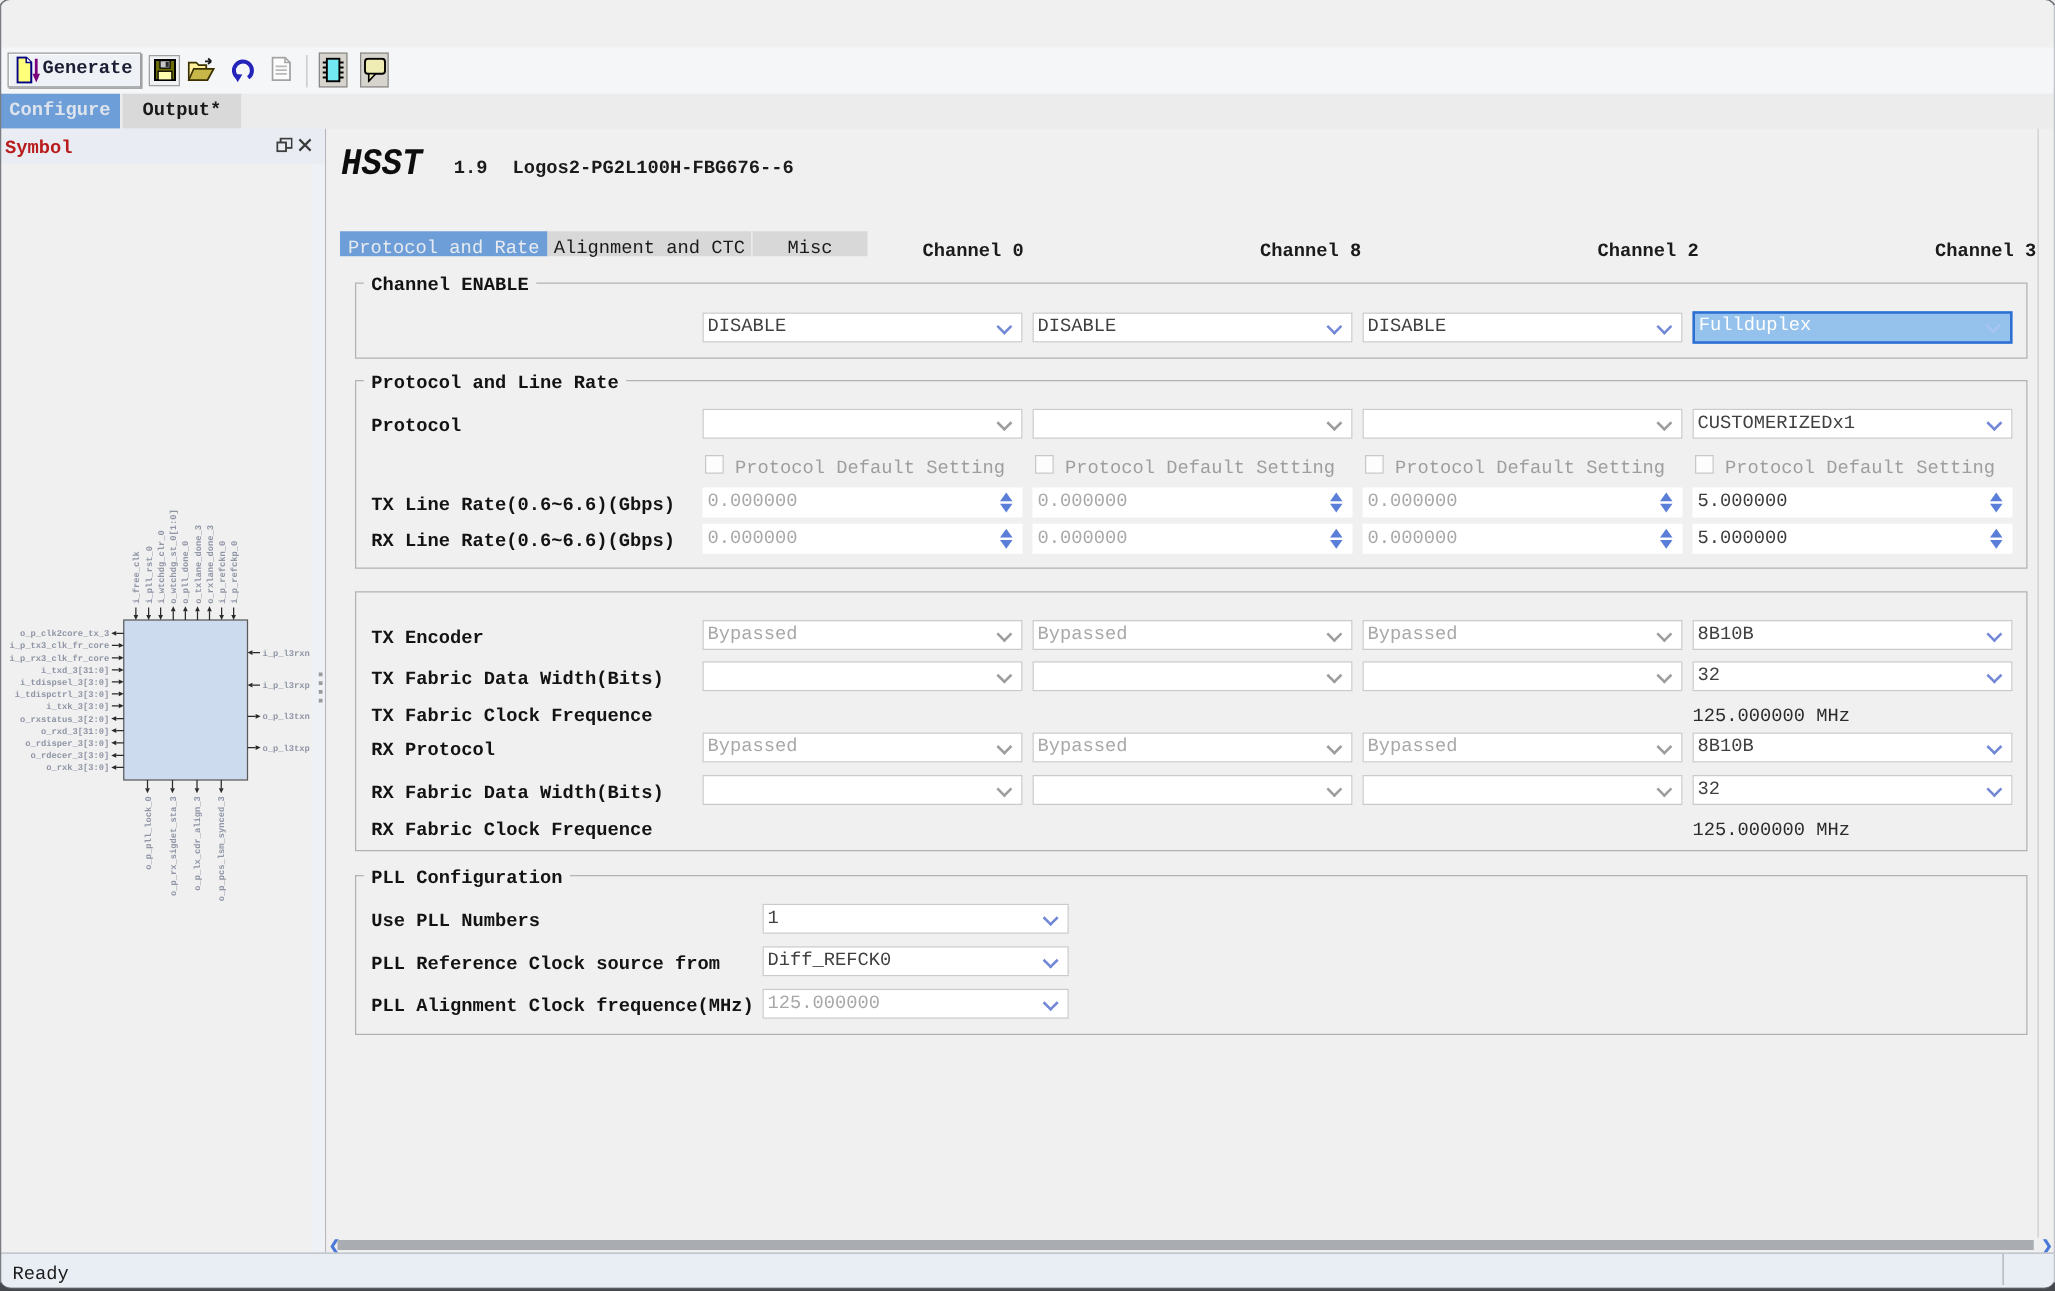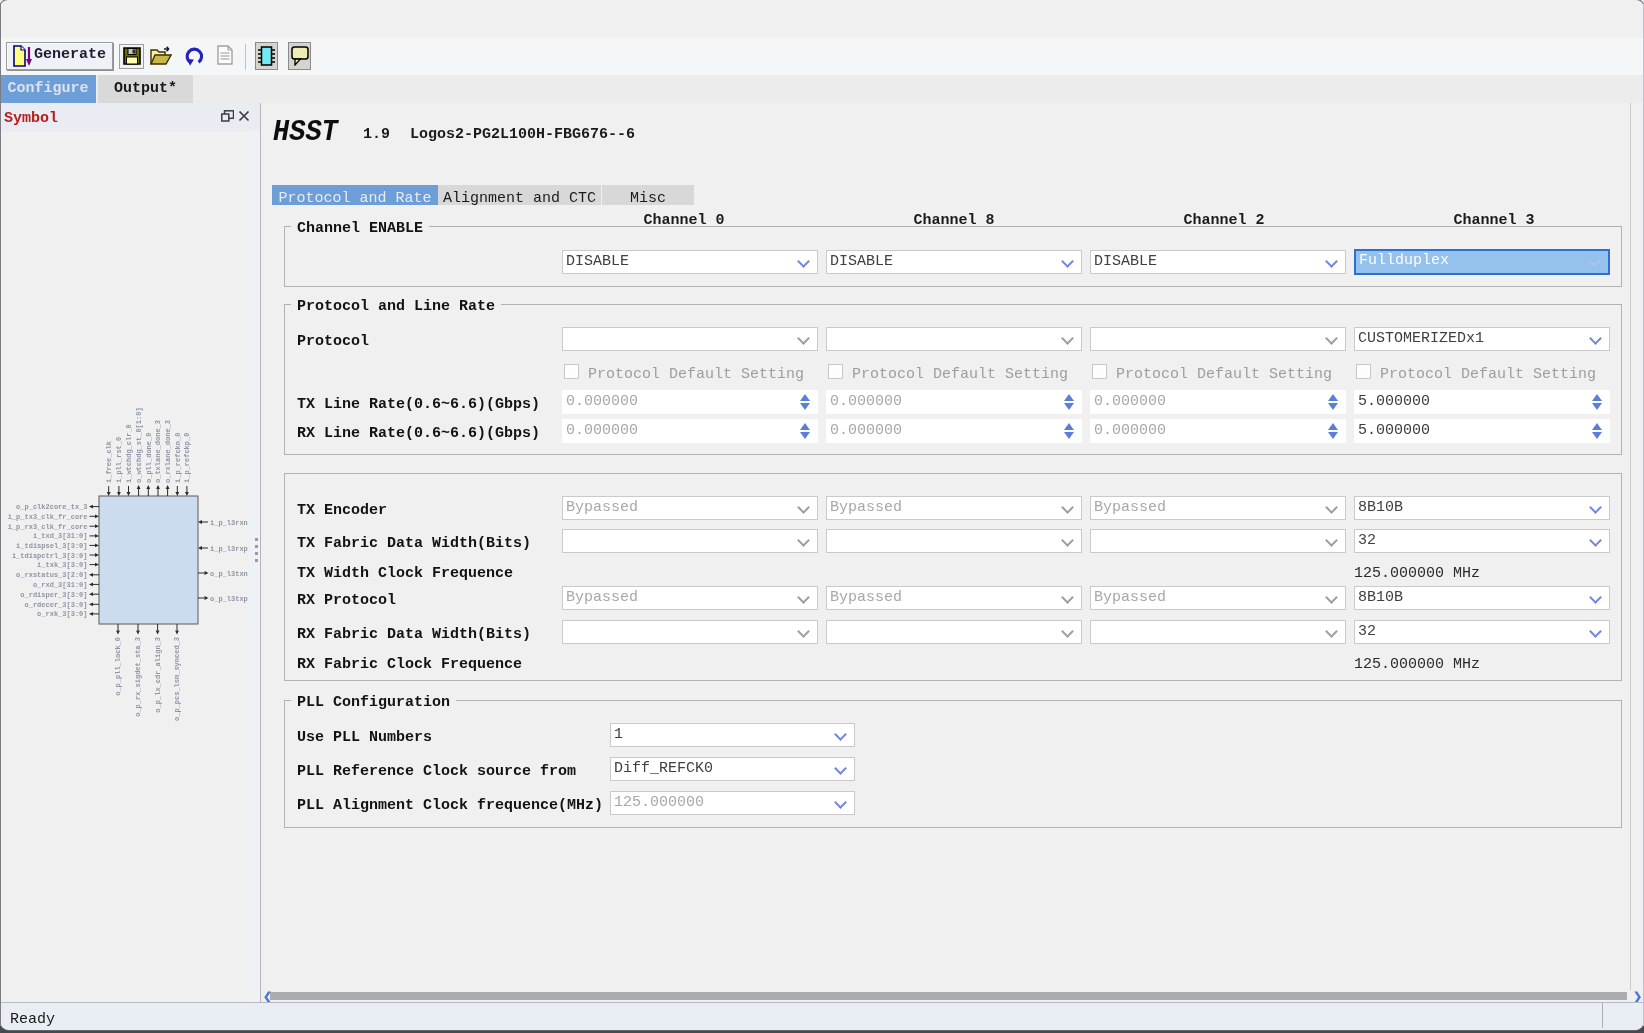--- a/index.html
+++ b/index.html
@@ -39,21 +39,21 @@
 #main{position:absolute;left:261px;top:103px;width:1383px;height:887px;background:#f0f0f0;}
 #mainrb{position:absolute;left:1630px;top:103px;width:1px;height:887px;background:#cccccc;}
 #hsst{position:absolute;left:273px;top:115px;font:bold italic 30px "Liberation Mono",monospace;font-style:italic;color:#0d0d0d;transform:scaleX(0.9);transform-origin:0 0;}
 #ver{position:absolute;left:363px;top:126px;font:bold 15px "Liberation Mono",monospace;color:#1b1b1b;}
 #dev{position:absolute;left:410px;top:126px;font:bold 15px "Liberation Mono",monospace;color:#1b1b1b;}
 .mtab{position:absolute;top:155px;height:20px;font:15px "Liberation Mono",monospace;
   text-align:center;line-height:28px;margin-top:30px;}
 #mtab1{left:272px;width:166px;background:#6d9ed7;color:#e7ebf1;}
 #mtab2{left:438px;width:163px;background:#d8d8d8;color:#1a1a1a;}
 #mtab3{left:602px;width:92px;background:#d8d8d8;color:#1a1a1a;}
-.chhdr{position:absolute;top:212px;width:270px;text-align:center;font:bold 15px "Liberation Mono",monospace;color:#1b1b1b;}
+.chhdr{position:absolute;top:193px;width:270px;text-align:right;font:bold 15px "Liberation Mono",monospace;color:#1b1b1b;}
 
 .fs{position:absolute;border:1px solid #b2b2b2;box-sizing:border-box;}
 .leg{position:absolute;font:bold 15px "Liberation Mono",monospace;color:#131313;background:#f0f0f0;padding:0 6px;line-height:18px;}
 .lbl{position:absolute;font:bold 15px "Liberation Mono",monospace;color:#131313;line-height:18px;}
 
 .dd{position:absolute;width:256px;height:24px;background:#fff;border:1px solid #cacaca;
   box-sizing:border-box;font:15px "Liberation Mono",monospace;color:#404040;line-height:22px;
   padding-left:3px;overflow:hidden;}
 .dd::after{content:"";position:absolute;right:9px;top:6px;width:7px;height:7px;
   border-right:2px solid #7287d6;border-bottom:2px solid #7287d6;transform:rotate(45deg);}
@@ -282,21 +282,21 @@
   <div class="lbl" style="left:297px;top:502px">TX Encoder</div>
   <div class="dd dis gch" style="left:562px;top:496px">Bypassed</div>
   <div class="dd dis gch" style="left:826px;top:496px">Bypassed</div>
   <div class="dd dis gch" style="left:1090px;top:496px">Bypassed</div>
   <div class="dd" style="left:1354px;top:496px">8B10B</div>
   <div class="lbl" style="left:297px;top:535px">TX Fabric Data Width(Bits)</div>
   <div class="dd gch" style="left:562px;top:529px"></div>
   <div class="dd gch" style="left:826px;top:529px"></div>
   <div class="dd gch" style="left:1090px;top:529px"></div>
   <div class="dd" style="left:1354px;top:529px">32</div>
-  <div class="lbl" style="left:297px;top:565px">TX Width Clock Frequence</div>
+  <div class="lbl" style="left:297px;top:565px">TX Fabric Clock Frequence</div>
   <div class="val" style="left:1354px;top:565px">125.000000 MHz</div>
   <div class="lbl" style="left:297px;top:592px">RX Protocol</div>
   <div class="dd dis gch" style="left:562px;top:586px">Bypassed</div>
   <div class="dd dis gch" style="left:826px;top:586px">Bypassed</div>
   <div class="dd dis gch" style="left:1090px;top:586px">Bypassed</div>
   <div class="dd" style="left:1354px;top:586px">8B10B</div>
   <div class="lbl" style="left:297px;top:626px">RX Fabric Data Width(Bits)</div>
   <div class="dd gch" style="left:562px;top:620px"></div>
   <div class="dd gch" style="left:826px;top:620px"></div>
   <div class="dd gch" style="left:1090px;top:620px"></div>

